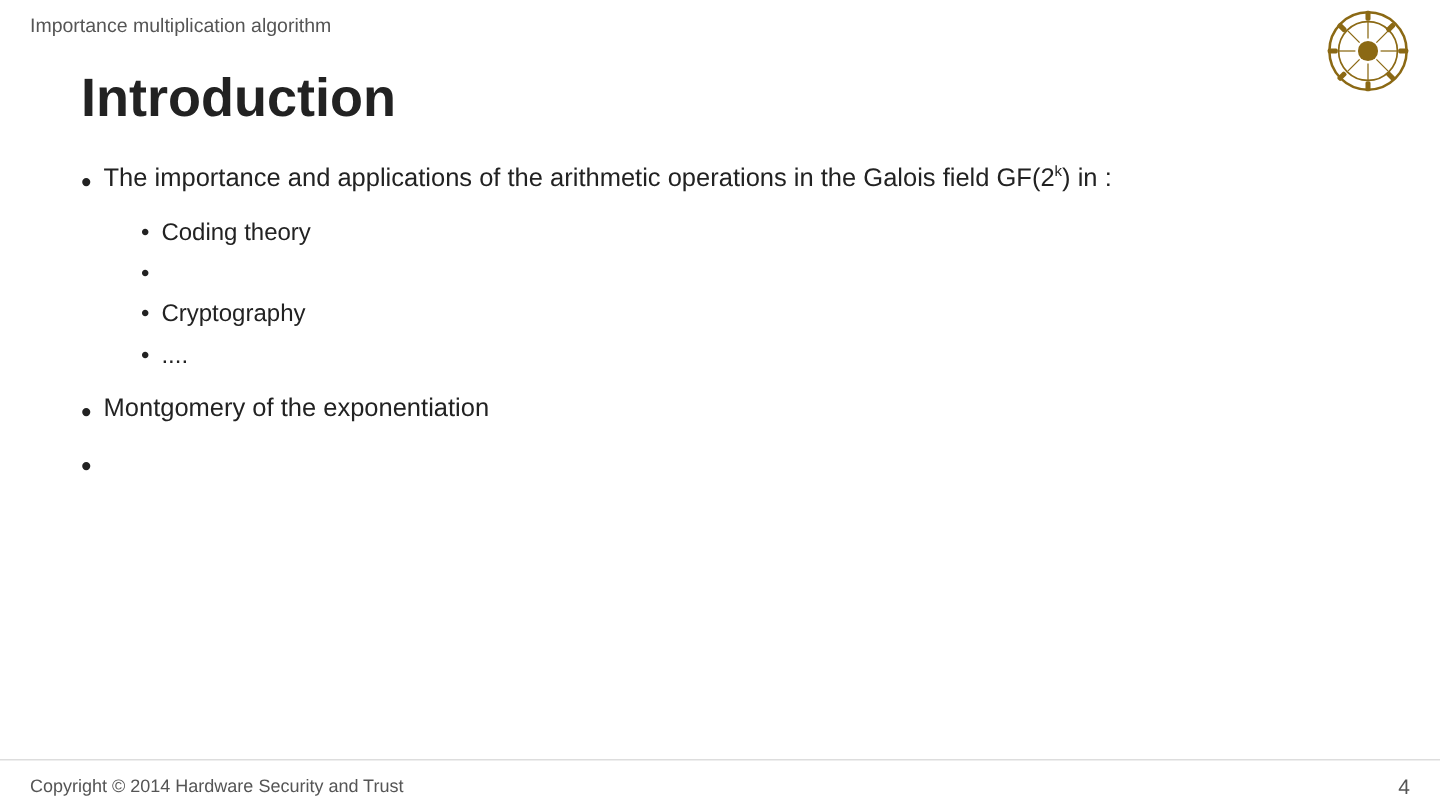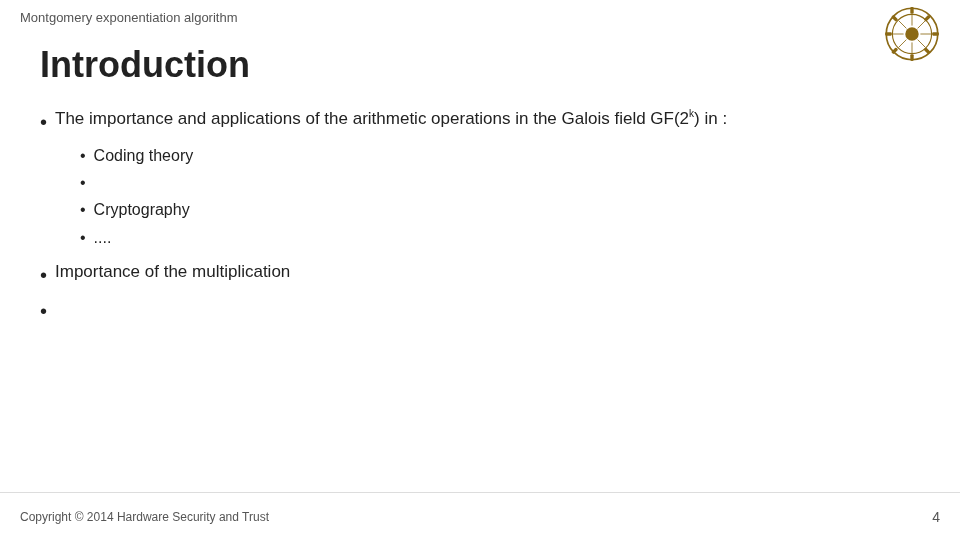--- a/index.html
+++ b/index.html
@@ -44,20 +44,21 @@
     }
 
     .logo-svg {
       width: 56px;
       height: 56px;
     }
 
     
     .main-content {
       padding: 10px 40px 10px 40px;
+      margin-left: 14px;
     }
 
     .slide-heading {
       font-size: 36px;
       font-weight: bold;
       color: #222;
       margin-bottom: 20px;
       margin-top: 0;
     }
 
@@ -104,21 +105,21 @@
       font-size: 10px;
       vertical-align: super;
     }
 
     
     .footer {
       position: absolute;
       bottom: 0;
       left: 0;
       right: 0;
-      height: 48px;
+      height: 34px;
       display: flex;
       align-items: center;
       justify-content: space-between;
       padding: 0 20px;
       border-top: 1px solid #ddd;
     }
 
     .footer-left {
       font-size: 12px;
       color: #555;
@@ -142,21 +143,21 @@
     .section-gap {
       margin-bottom: 6px;
     }
   </style>
 </head>
 <body>
 
 <div class="slide-container">
 
   <div class="top-bar">
-    <span class="top-title">Montgomery exponentiation algorithm</span>
+    <span class="top-title">Importance multiplication algorithm</span>
   </div>
 
   <div class="logo-container">
     <svg class="logo-svg" viewBox="0 0 100 100" xmlns="http://www.w3.org/2000/svg">
 
       <circle cx="50" cy="50" r="46" fill="none" stroke="#8B6914" stroke-width="3"></circle>
       <circle cx="50" cy="50" r="35" fill="none" stroke="#8B6914" stroke-width="2"></circle>
       <circle cx="50" cy="50" r="12" fill="#8B6914"></circle>
 
       <g fill="#8B6914">
@@ -206,21 +207,21 @@
         <span>Cryptography</span>
       </div>
       <div class="sub-bullet">
         <span class="sub-dot">•</span>
         <span>....</span>
       </div>
     </div>
 
     <div class="bullet-primary section-gap">
       <span class="bullet-dot">•</span>
-      <span class="bullet-text">Importance of the multiplication</span>
+      <span class="bullet-text">Montgomery of the exponentiation</span>
     </div>
 
     <div class="bullet-primary section-gap">
       <span class="bullet-dot">•</span>
     </div>
 
   </div>
 
   <div class="footer">
     <span class="footer-left">Copyright © 2014 Hardware Security and Trust</span>

